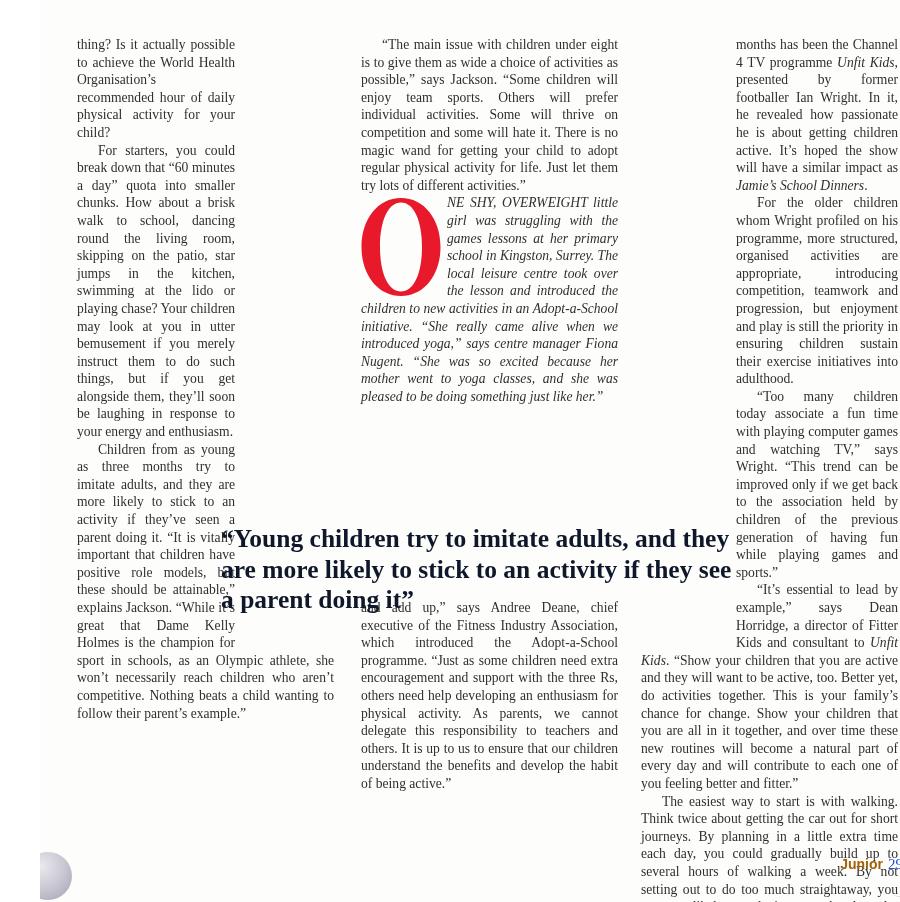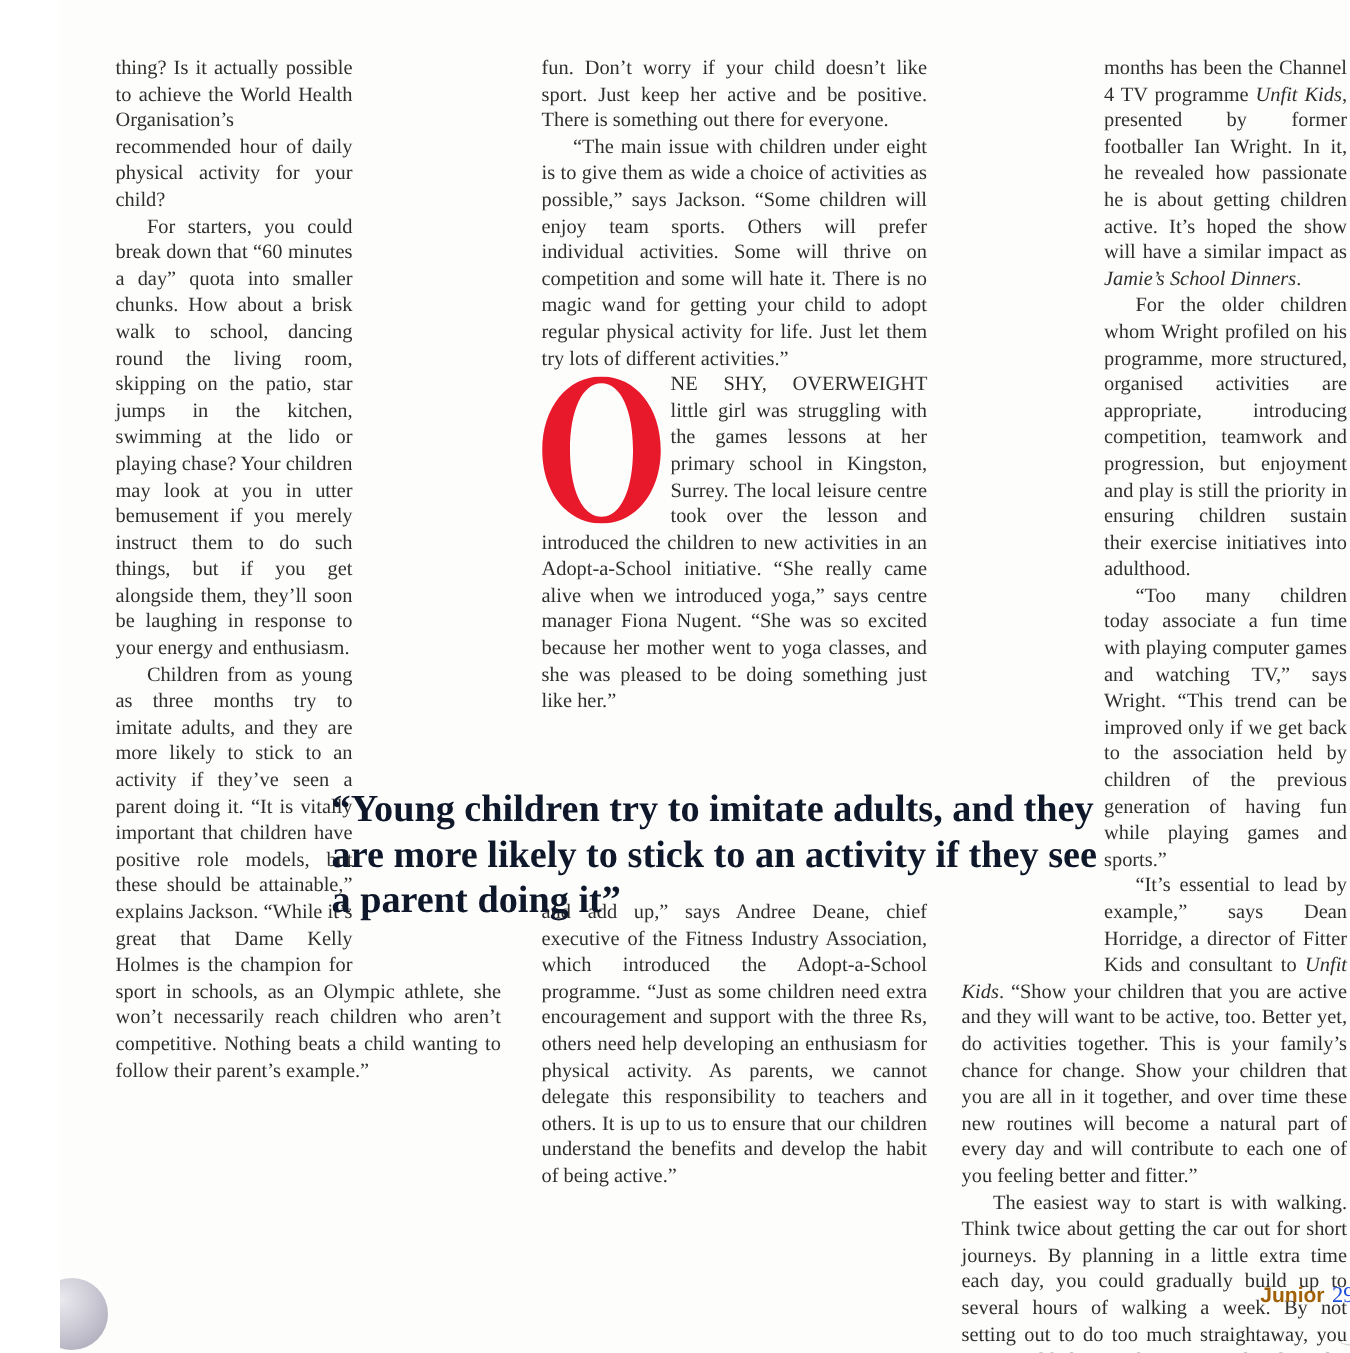--- a/index.html
+++ b/index.html
@@ -20,21 +20,21 @@
   .col1{left:37px;height:840px;}
   .col2a{left:321px;}
   .col2b{left:321px;top:599px;}
   .col3{left:601px;height:840px;}
   .it{font-style:italic;}
   
   .wrap-right{float:right;width:99px;height:131px;margin-top:476px;}
   .wrap-left{float:left;width:95px;height:131px;margin-top:478px;}
   .quote-para{margin-bottom:0;}
   
-  .dropcap-para{margin-top:20px;}
+  .dropcap-para{margin-top:20px;font-style:italic;}
   .dropcap{
     float:left;width:80px;height:99px;margin:4px 6px 0 0;
   }
   .dropcap svg{display:block;width:80px;height:98px;}
   
   .pullquote{
     position:absolute;left:181px;top:524px;width:516px;
     font-family:"Liberation Serif", serif;
     font-weight:bold;font-size:25.5px;line-height:30.5px;
     color:#0f172a;
@@ -64,21 +64,20 @@
 
   <div class="col col1">
     <div class="wrap-right"></div>
     <p>thing? Is it actually possible to achieve the World Health Organisation’s recommended hour of daily physical activity for your child?</p>
     <p class="indent">For starters, you could break down that “60 minutes a day” quota into smaller chunks. How about a brisk walk to school, dancing round the living room, skipping on the patio, star jumps in the kitchen, swimming at the lido or playing chase? Your children may look at you in utter bemusement if you merely instruct them to do such things, but if you get alongside them, they’ll soon be laughing in response to your energy and enthusiasm.</p>
     <p class="indent">Children from as young as three months try to imitate adults, and they are more likely to stick to an activity if they’ve seen a parent doing it. “It is vitally important that children have positive role models, but these should be attainable,” explains Jackson. “While it’s great that Dame Kelly Holmes is the champion for sport in schools, as an Olympic athlete, she won’t necessarily reach children who aren’t competitive. Nothing beats a child wanting to follow their parent’s example.”</p>
 
   </div>
 
   <div class="col col2a">
-    <p>fun. Don’t worry if your child doesn’t like sport. Just keep her active and be positive. There is something out there for everyone.</p>
     <p class="indent">“The main issue with children under eight is to give them as wide a choice of activities as possible,” says Jackson. “Some children will enjoy team sports. Others will prefer individual activities. Some will thrive on competition and some will hate it. There is no magic wand for getting your child to adopt regular physical activity for life. Just let them try lots of different activities.”</p>
     <p class="dropcap-para">
       <span class="dropcap" role="img" aria-label="O">
         <svg viewBox="0 0 80 98" xmlns="http://www.w3.org/2000/svg">
           <path fill="#e8192b" fill-rule="evenodd" d="M40 0 C63 0 79.5 21 79.5 49 C79.5 77 63 98 40 98 C17 98 0.5 77 0.5 49 C0.5 21 17 0 40 0 Z
                M40 4.5 C27 4.5 19 23 19 49 C19 75 27 93.5 40 93.5 C53 93.5 61 75 61 49 C61 23 53 4.5 40 4.5 Z"></path>
         </svg>
       </span><span>NE SHY, OVERWEIGHT</span><span> little girl was struggling with the games lessons at her primary school in Kingston, Surrey. The local leisure centre took over the lesson and introduced the children to new activities in an Adopt-a-School initiative. “She really came alive when we introduced yoga,” says centre manager Fiona Nugent. “She was so excited because her mother went to yoga classes, and she was pleased to be doing something just like her.”</span>
     </p>
   </div>

